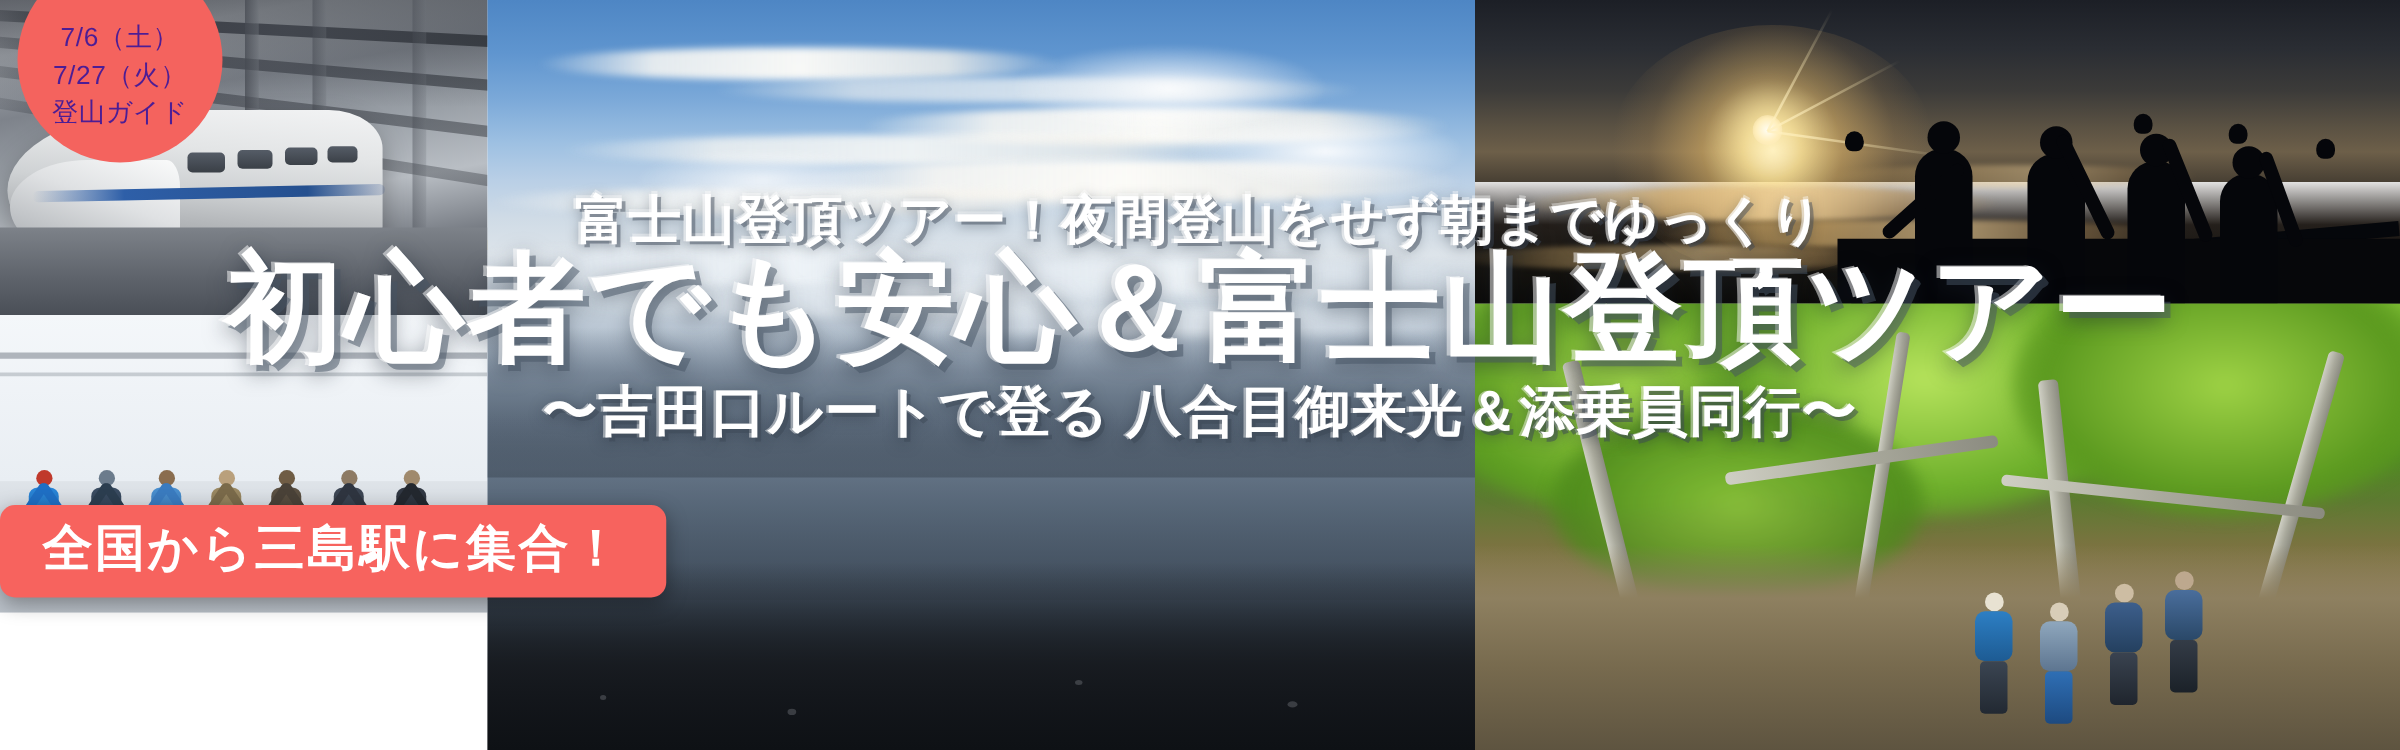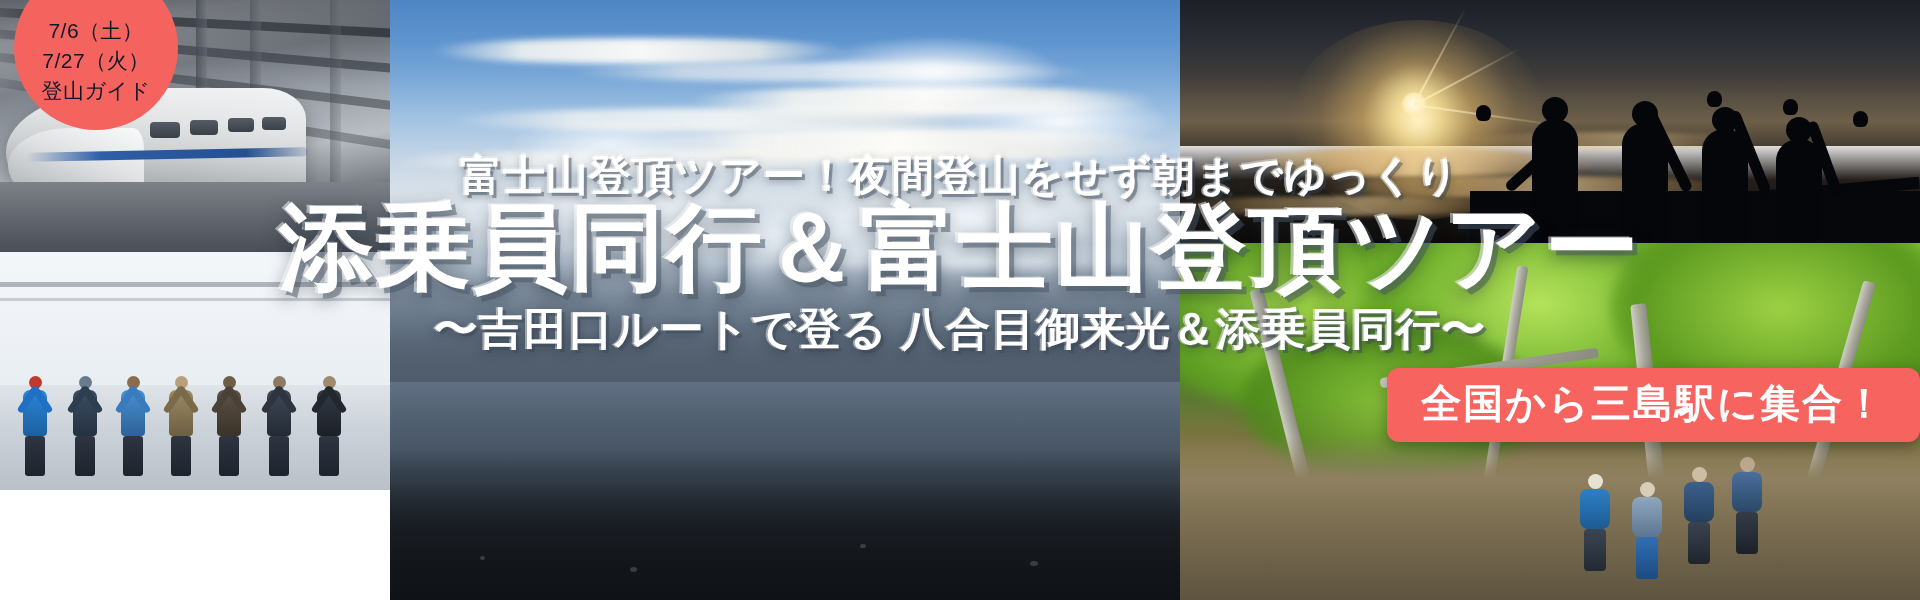--- a/index.html
+++ b/index.html
@@ -195,21 +195,21 @@
   #date-badge {
     position: absolute; left: 14px; top: -34px;
     width: 164px; height: 164px; border-radius: 50%;
     background: #f4635e;
     display: flex; flex-direction: column;
     align-items: center; justify-content: center;
     padding-top: 26px;
     z-index: 40;
   }
   #date-badge .line {
-    color: #0f172a; font-size: 21px; line-height: 1.42;
+    color: #4c1d95; font-size: 21px; line-height: 1.42;
     letter-spacing: .5px; white-space: nowrap; font-weight: 400;
   }
 
   
   #copy {
     position: absolute; left: 0; top: 0; width: 1920px; height: 600px;
     z-index: 30; pointer-events: none;
   }
   .copy-inner { position: absolute; left: 0; width: 1920px; text-align: center; }
 
@@ -237,21 +237,21 @@
   #subtitle {
     top: 300px;
     font-size: 44px; font-weight: 700; color: #ffffff;
     letter-spacing: 1px;
     text-shadow:
       3px 3px 0 rgba(60,72,86,.5),
       -2px 0 0 rgba(255,255,255,.45),
       0 3px 12px rgba(25,35,48,.55);
   }
 
-  #cta-wrap { top: 368px; display: flex; justify-content: flex-end; }
+  #cta-wrap { top: 404px; display: flex; justify-content: flex-start; }
   #cta-button {
     display: inline-block;
     background: #f7635e;
     color: #ffffff;
     font-size: 40px; font-weight: 700; letter-spacing: 2px;
     padding: 11px 34px 14px;
     border-radius: 12px;
     box-shadow: 0 5px 16px rgba(0,0,0,.35);
     pointer-events: auto;
     border: none;
@@ -435,20 +435,20 @@
   </div>
 
   <div id="date-badge">
     <div class="line">7/6（土）</div>
     <div class="line">7/27（火）</div>
     <div class="line">登山ガイド</div>
   </div>
 
   <div id="copy">
     <div class="copy-inner" id="tagline">富士山登頂ツアー！夜間登山をせず朝までゆっくり</div>
-    <div class="copy-inner" id="maintitle">添乗員同行＆富士山登頂ツアー</div>
+    <div class="copy-inner" id="maintitle">初心者でも安心＆富士山登頂ツアー</div>
     <div class="copy-inner" id="subtitle">〜吉田口ルートで登る 八合目御来光＆添乗員同行〜</div>
     <div class="copy-inner" id="cta-wrap">
       <button id="cta-button">全国から三島駅に集合！</button>
     </div>
   </div>
 
 </div>
 
 </body></html>

